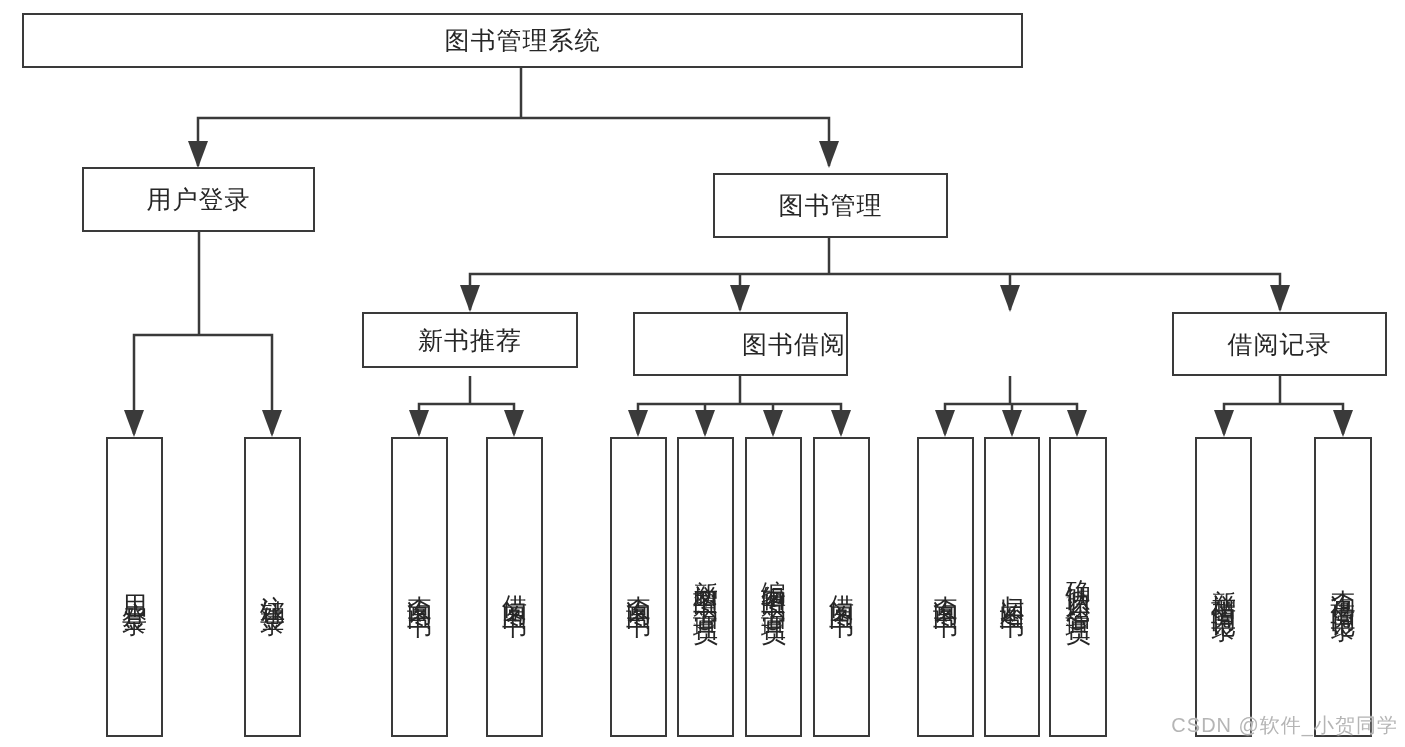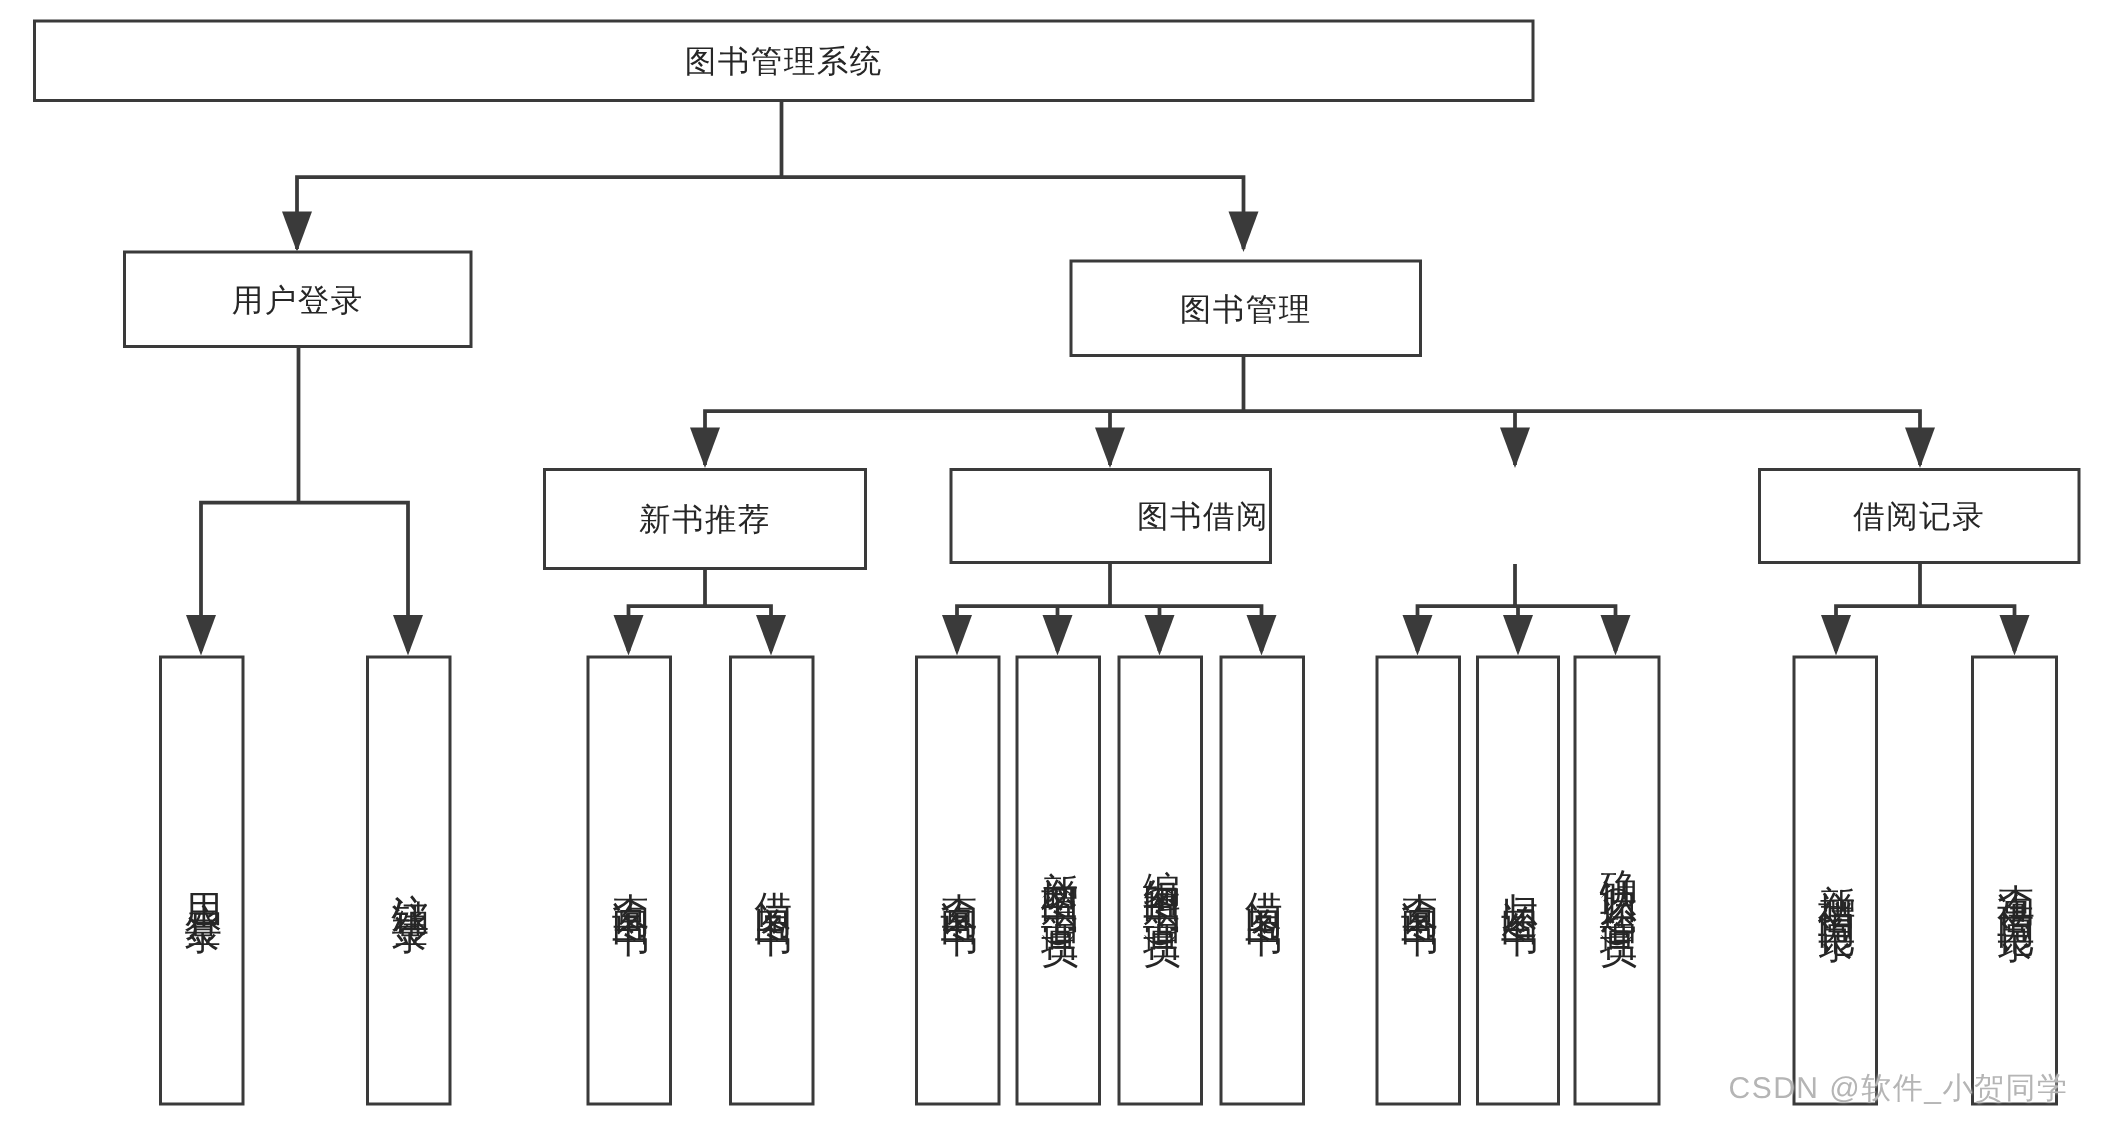--- a/index.html
+++ b/index.html
@@ -26,39 +26,39 @@
   }
   .node {
     position: absolute;
     box-sizing: border-box;
     border: 2.5px solid #3a3a3a;
     background: #ffffff;
     display: flex;
     align-items: center;
     justify-content: center;
     color: #262626;
-    font-size: 21px;
+    font-size: 25px;
     letter-spacing: 1px;
     white-space: nowrap;
   }
   .node.leaf {
     width: 57px;
     top: 437px;
     height: 300px;
     font-size: 25px;
   }
   .leaf .vtext {
     writing-mode: vertical-rl;
     text-orientation: mixed;
     letter-spacing: 6px;
     line-height: 1;
   }
   .watermark {
     position: absolute;
-    right: 26px;
+    right: 7px;
     bottom: 8px;
     font-size: 20px;
     color: #b5b5b5;
     letter-spacing: 1px;
     text-shadow: 0 0 2px #ffffff;
   }
 </style>
 </head>
 <body>
 
@@ -111,21 +111,21 @@
     <span>图书管理系统</span>
   </div>
 
   <div class="node" style="left:82px; top:167px; width:233px; height:65px;">
     <span>用户登录</span>
   </div>
   <div class="node" style="left:713px; top:173px; width:235px; height:65px;">
     <span>图书管理</span>
   </div>
 
-  <div class="node" style="left:362px; top:312px; width:216px; height:68px;">
+  <div class="node" style="left:362px; top:312px; width:216px; height:56px;">
     <span>新书推荐</span>
   </div>
   <div class="node" style="left:633px; top:312px; width:215px; height:64px;justify-content:flex-end;">
     <span>图书借阅</span>
   </div>
   <div class="node" style="left:1172px; top:312px; width:215px; height:64px;">
     <span>借阅记录</span>
   </div>
 
   <div class="node leaf" style="left:106px;">

